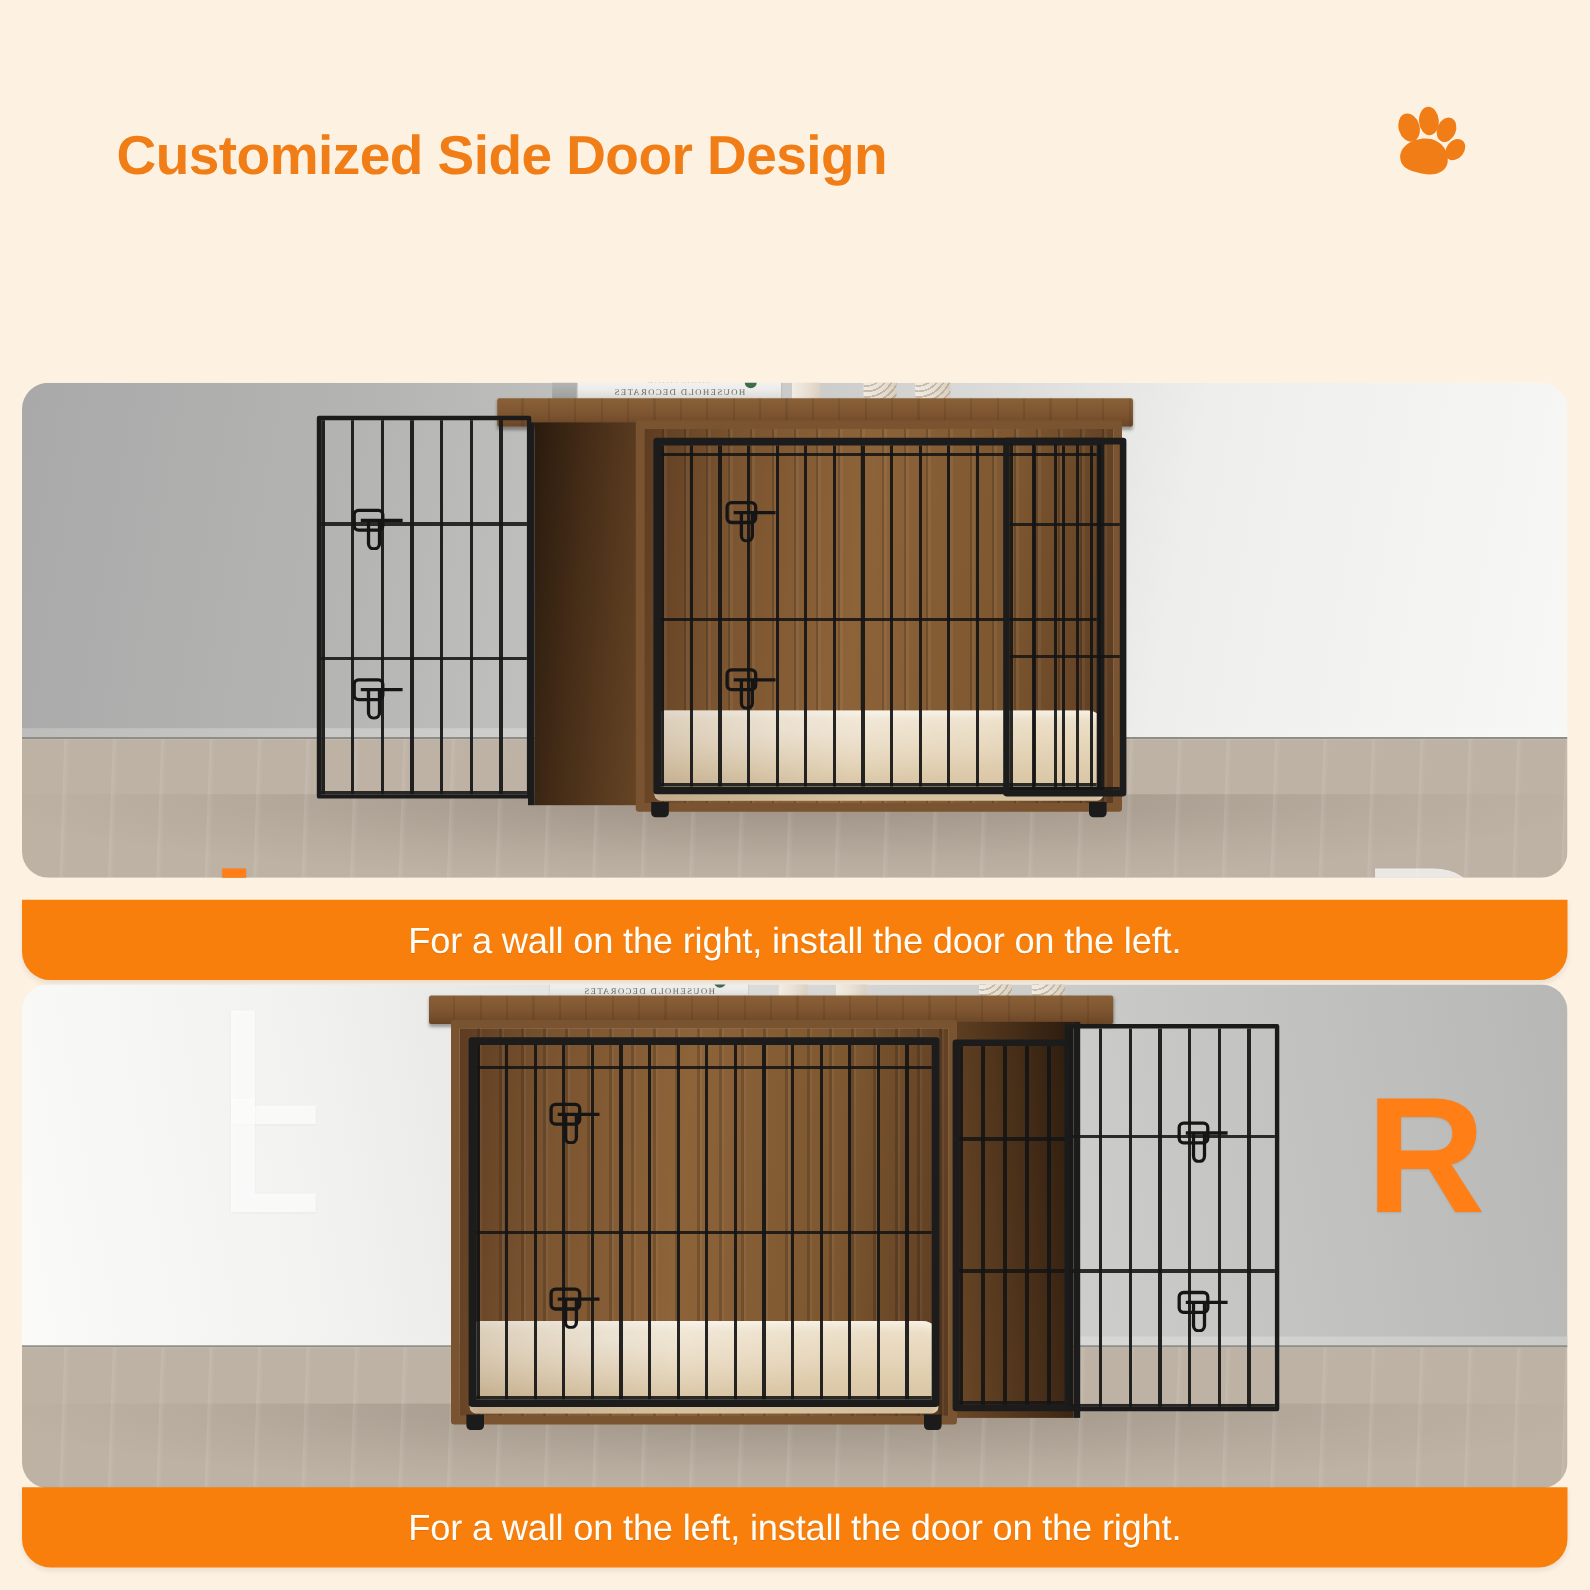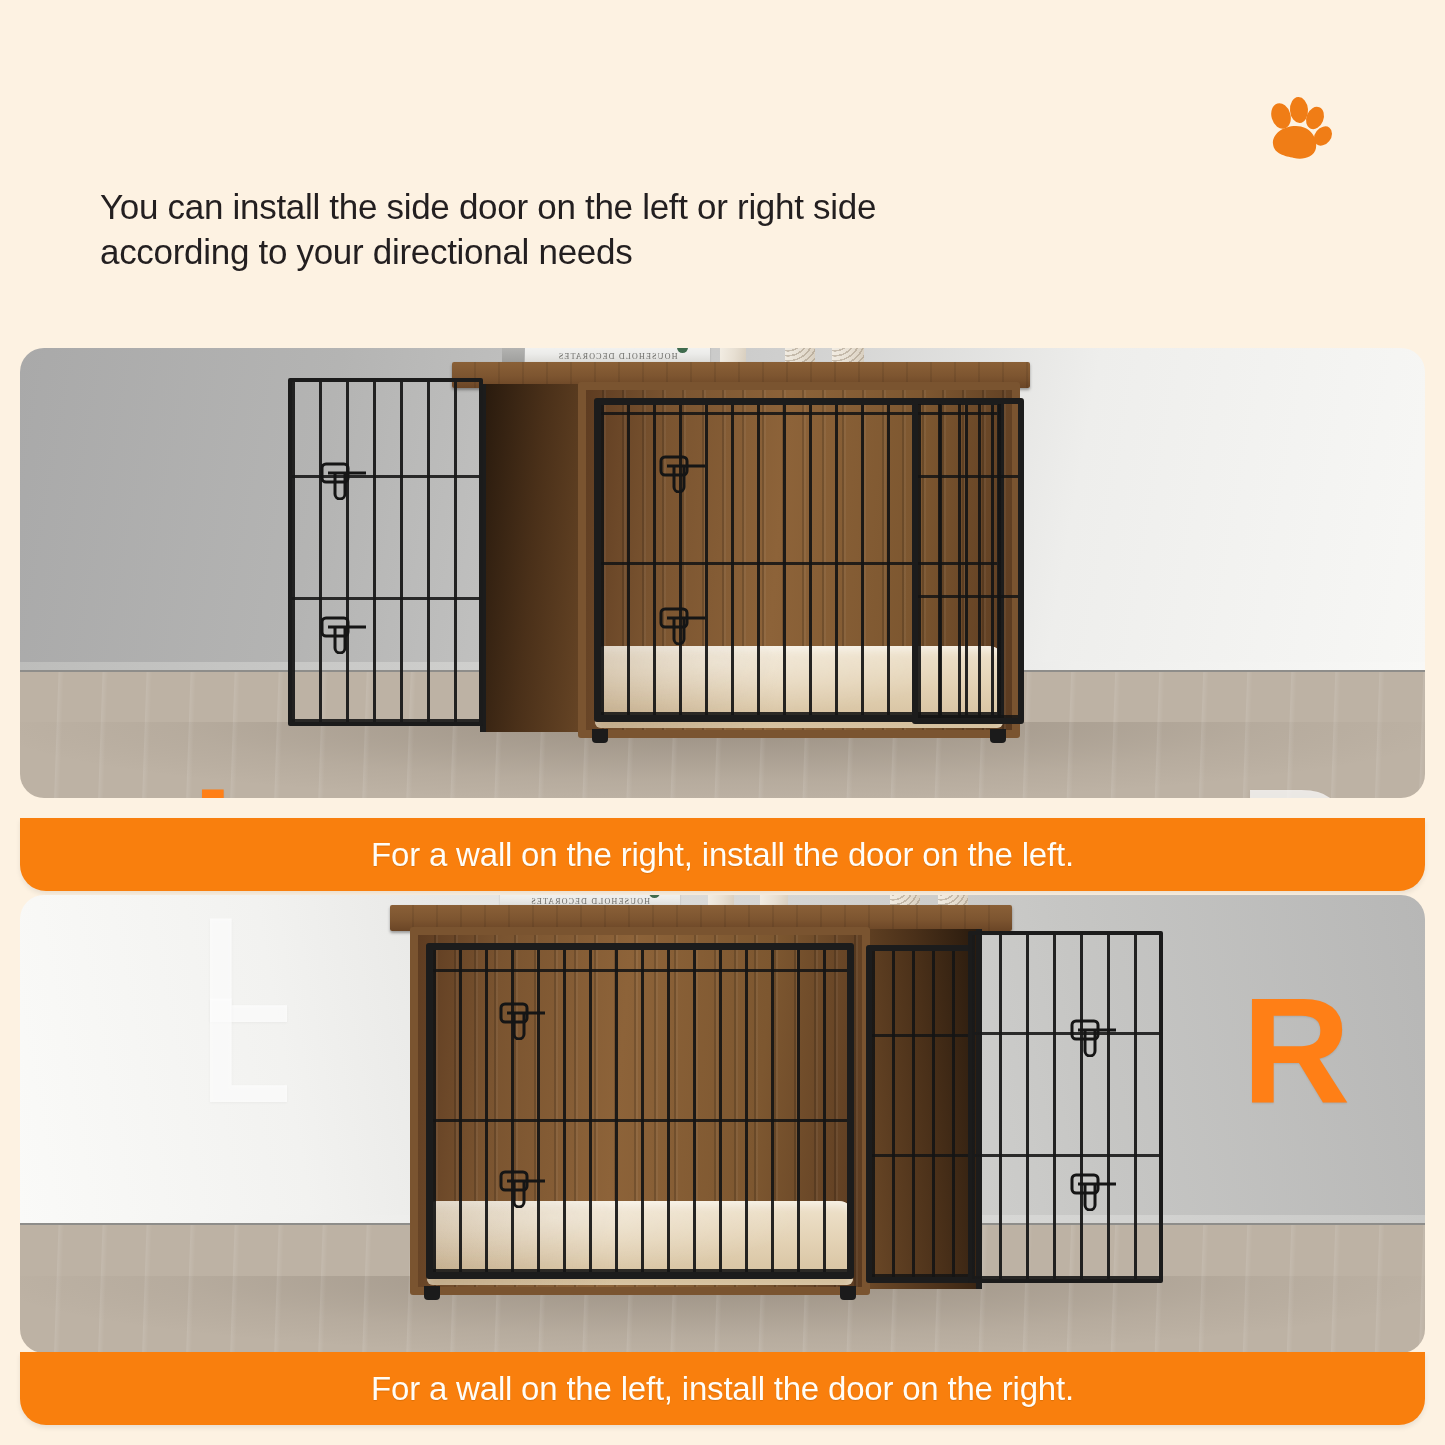--- a/index.html
+++ b/index.html
@@ -177,24 +177,21 @@
   .caption-text {
     color:#fffdf7; font-size:33px; letter-spacing:-0.2px;
     text-shadow:0 1px 1px rgba(0,0,0,0.12);
     white-space:nowrap;
   }
 </style>
 </head>
 <body>
 
 <div class="header">
-  <div class="subtitle">
-    <div>You can install the side door on the left or right side</div>
-    <div>according to your directional needs</div>
-  </div>
+  <div class="title">Customized Side Door Design</div>
   <svg class="paw" viewBox="0 0 80 80">
     <ellipse cx="23" cy="26" rx="9.5" ry="13" fill="#f07d16" transform="rotate(-16 23 26)"></ellipse>
     <ellipse cx="41" cy="20" rx="9" ry="13" fill="#f07d16" transform="rotate(-4 41 20)"></ellipse>
     <ellipse cx="57" cy="28" rx="8.5" ry="11.5" fill="#f07d16" transform="rotate(22 57 28)"></ellipse>
     <ellipse cx="65" cy="46" rx="8" ry="10.5" fill="#f07d16" transform="rotate(38 65 46)"></ellipse>
     <path d="M38 36 C52 36 60 48 58 58 C56 68 44 70 36 68 C27 66 16 64 15 54 C14 44 25 36 38 36 Z" fill="#f07d16"></path>
   </svg>
 </div>
 
 <div class="panel" id="panel-1">

